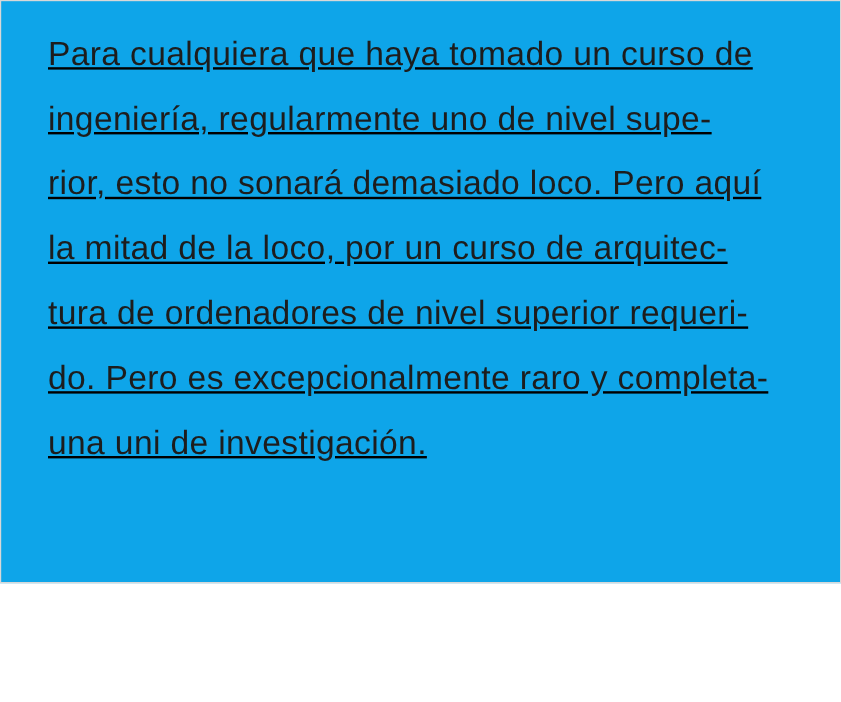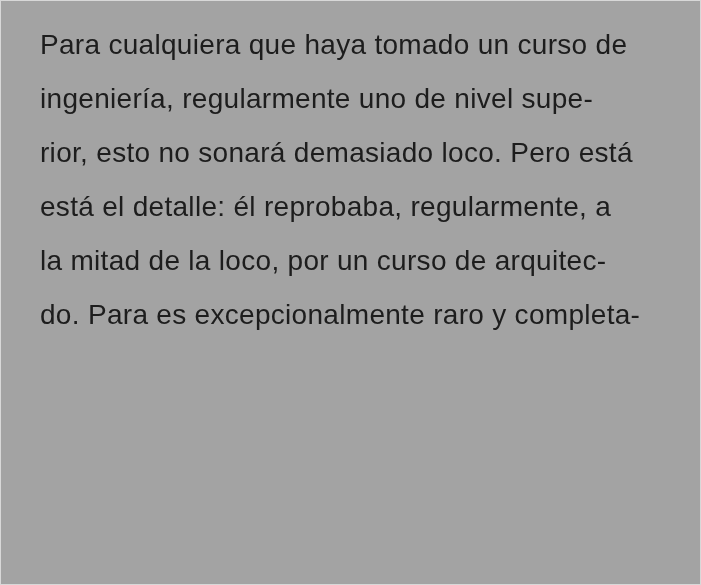--- a/index.html
+++ b/index.html
@@ -8,39 +8,41 @@
   }
   body {
     width: 701px;
     height: 585px;
     background: #ffffff;
     font-family: "Liberation Sans", sans-serif;
   }
   .quote-card {
     box-sizing: border-box;
     width: 701px;
-    height: 585px;
-    background: #a3a3a3;
+    height: 486px;
+    background: #0ea5e9;
     border: 1px solid #d8d8d8;
     padding: 17px 30px 0 39px;
     overflow: hidden;
+    text-decoration: underline;
   }
   .text-line {
     margin: 0;
     font-size: 28px;
     line-height: 54px;
     letter-spacing: 0.3px;
     color: #1d1d1d;
     white-space: nowrap;
     font-weight: 400;
   }
 </style>
 </head>
 <body>
 
 <div class="quote-card">
   <p class="text-line">Para cualquiera que haya tomado un curso de</p>
   <p class="text-line">ingeniería, regularmente uno de nivel supe-</p>
-  <p class="text-line">rior, esto no sonará demasiado loco. Pero está</p>
-  <p class="text-line">está el detalle: él reprobaba, regularmente, a</p>
+  <p class="text-line">rior, esto no sonará demasiado loco. Pero aquí</p>
   <p class="text-line">la mitad de la loco, por un curso de arquitec-</p>
-  <p class="text-line">do. Para es excepcionalmente raro y completa-</p>
+  <p class="text-line">tura de ordenadores de nivel superior requeri-</p>
+  <p class="text-line">do. Pero es excepcionalmente raro y completa-</p>
+  <p class="text-line">una uni de investigación.</p>
 </div>
 
 </body></html>

